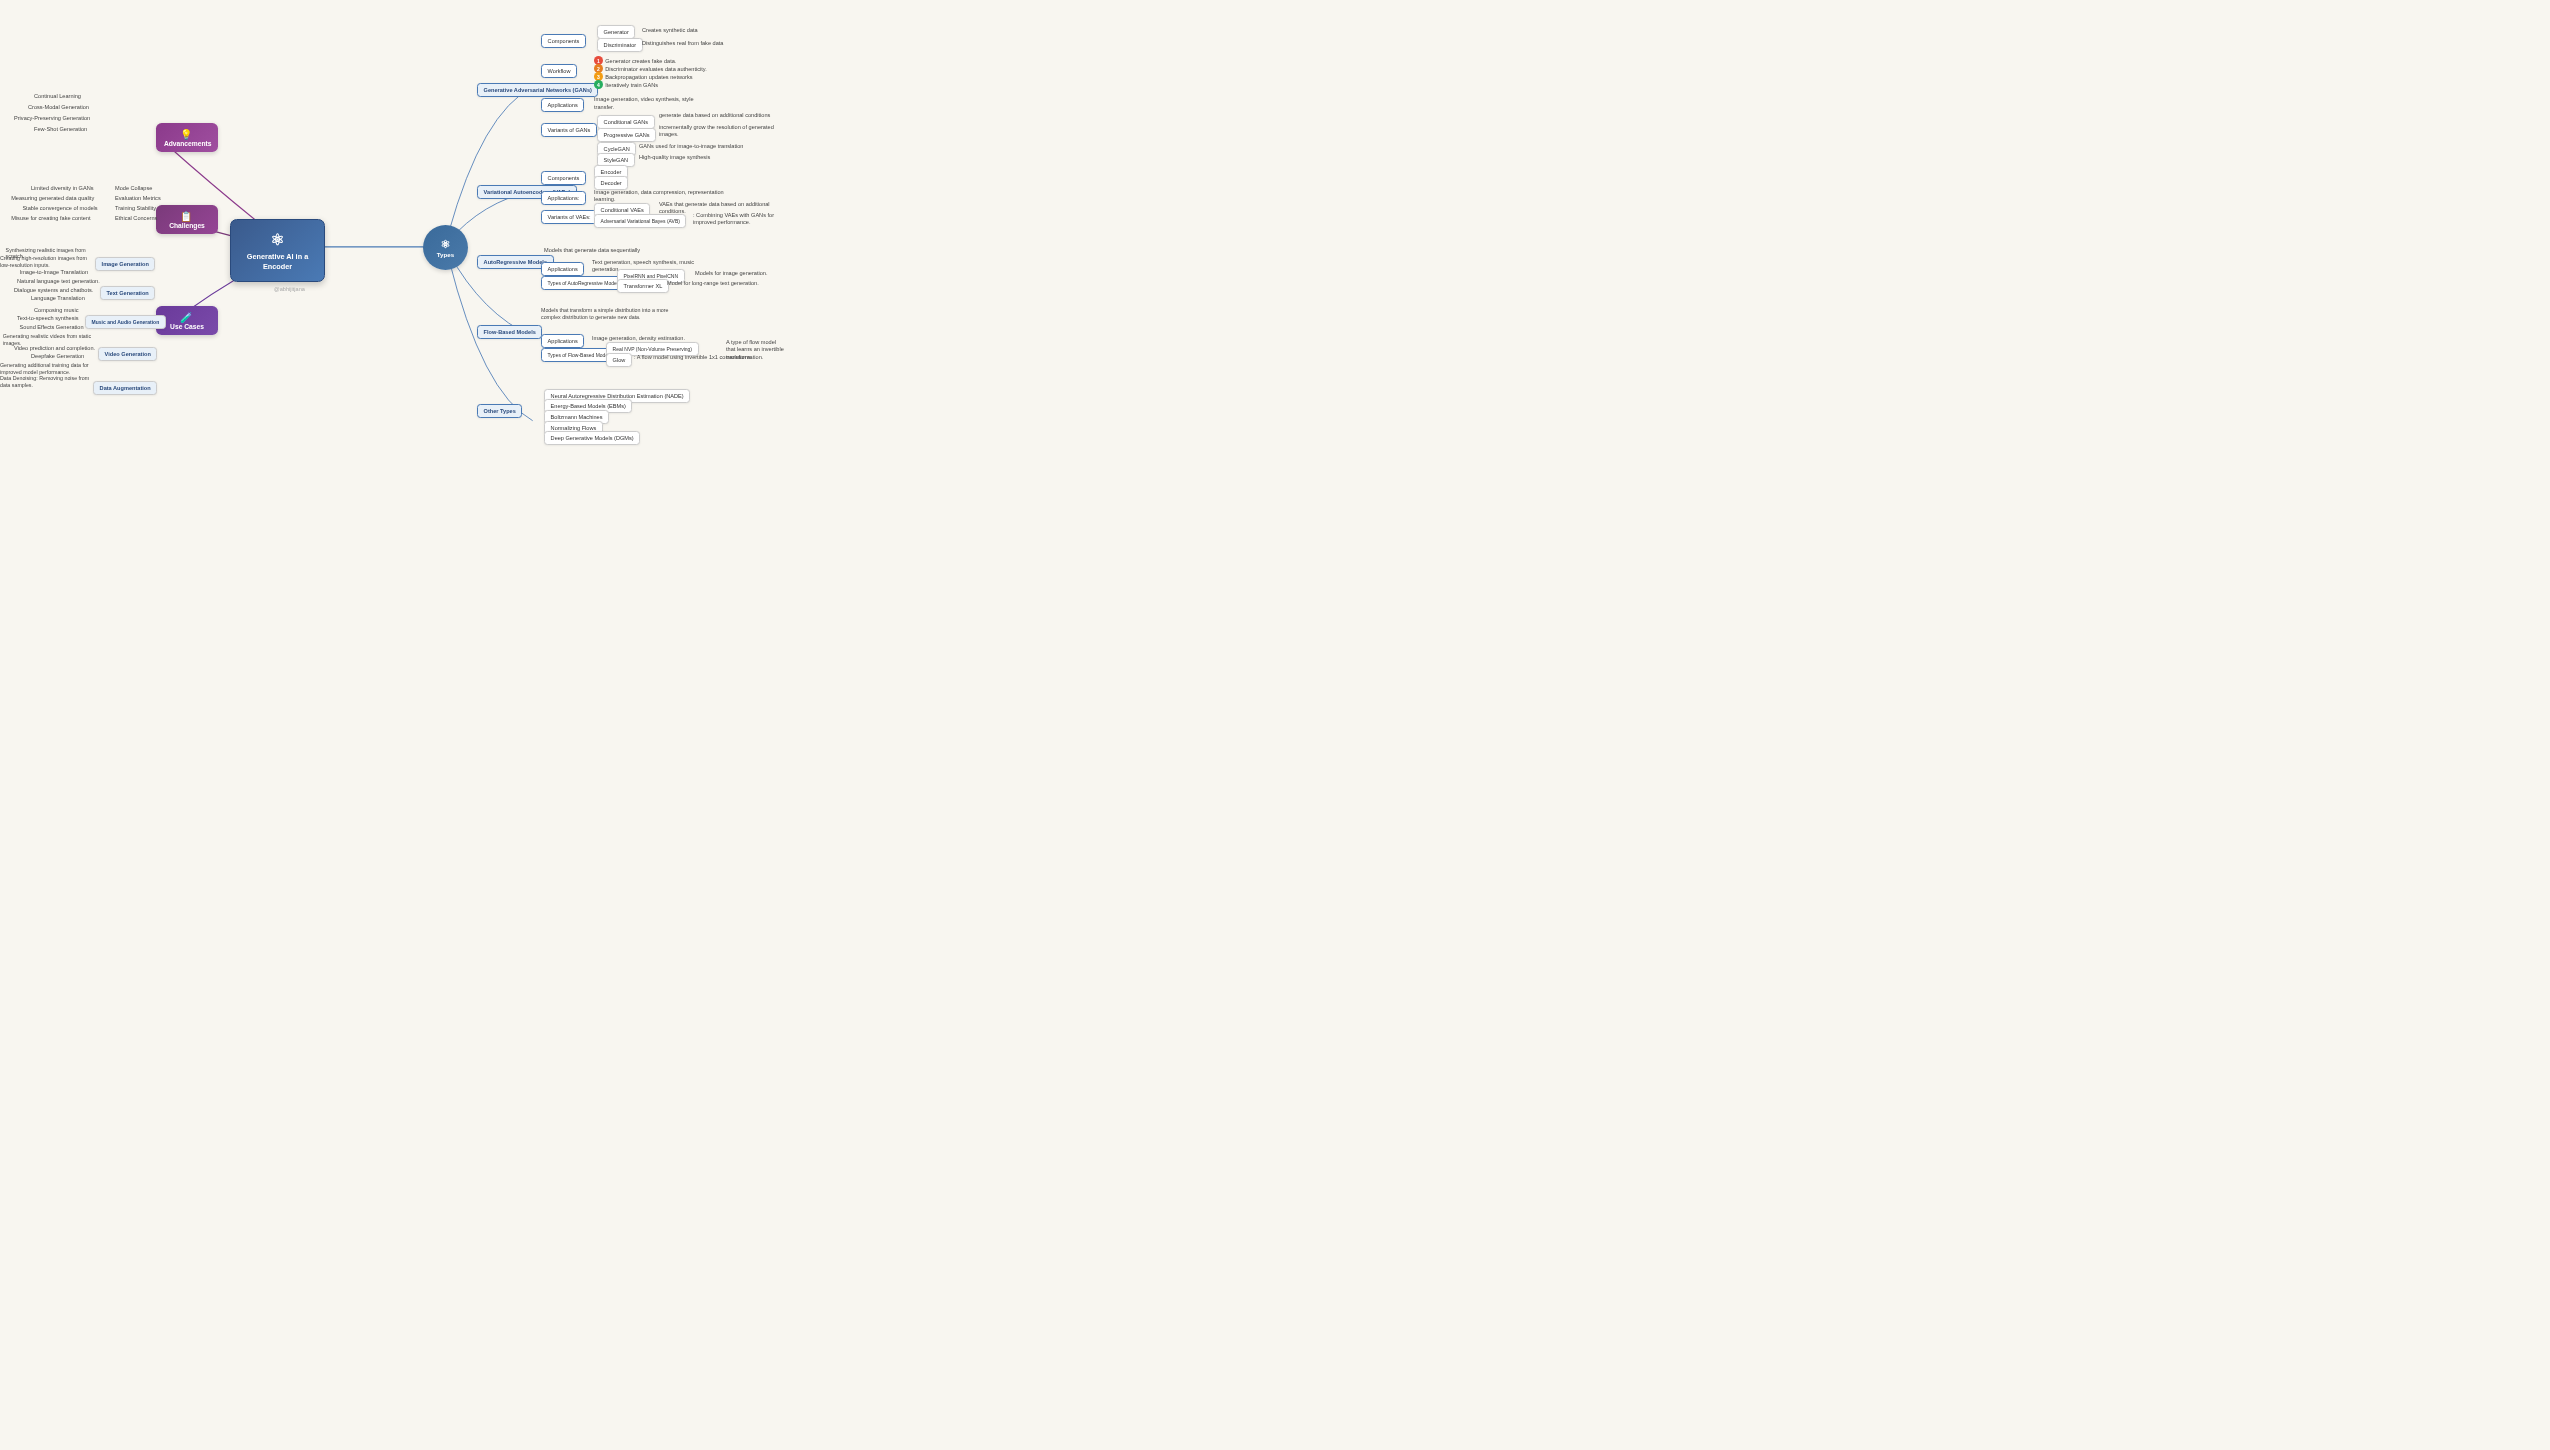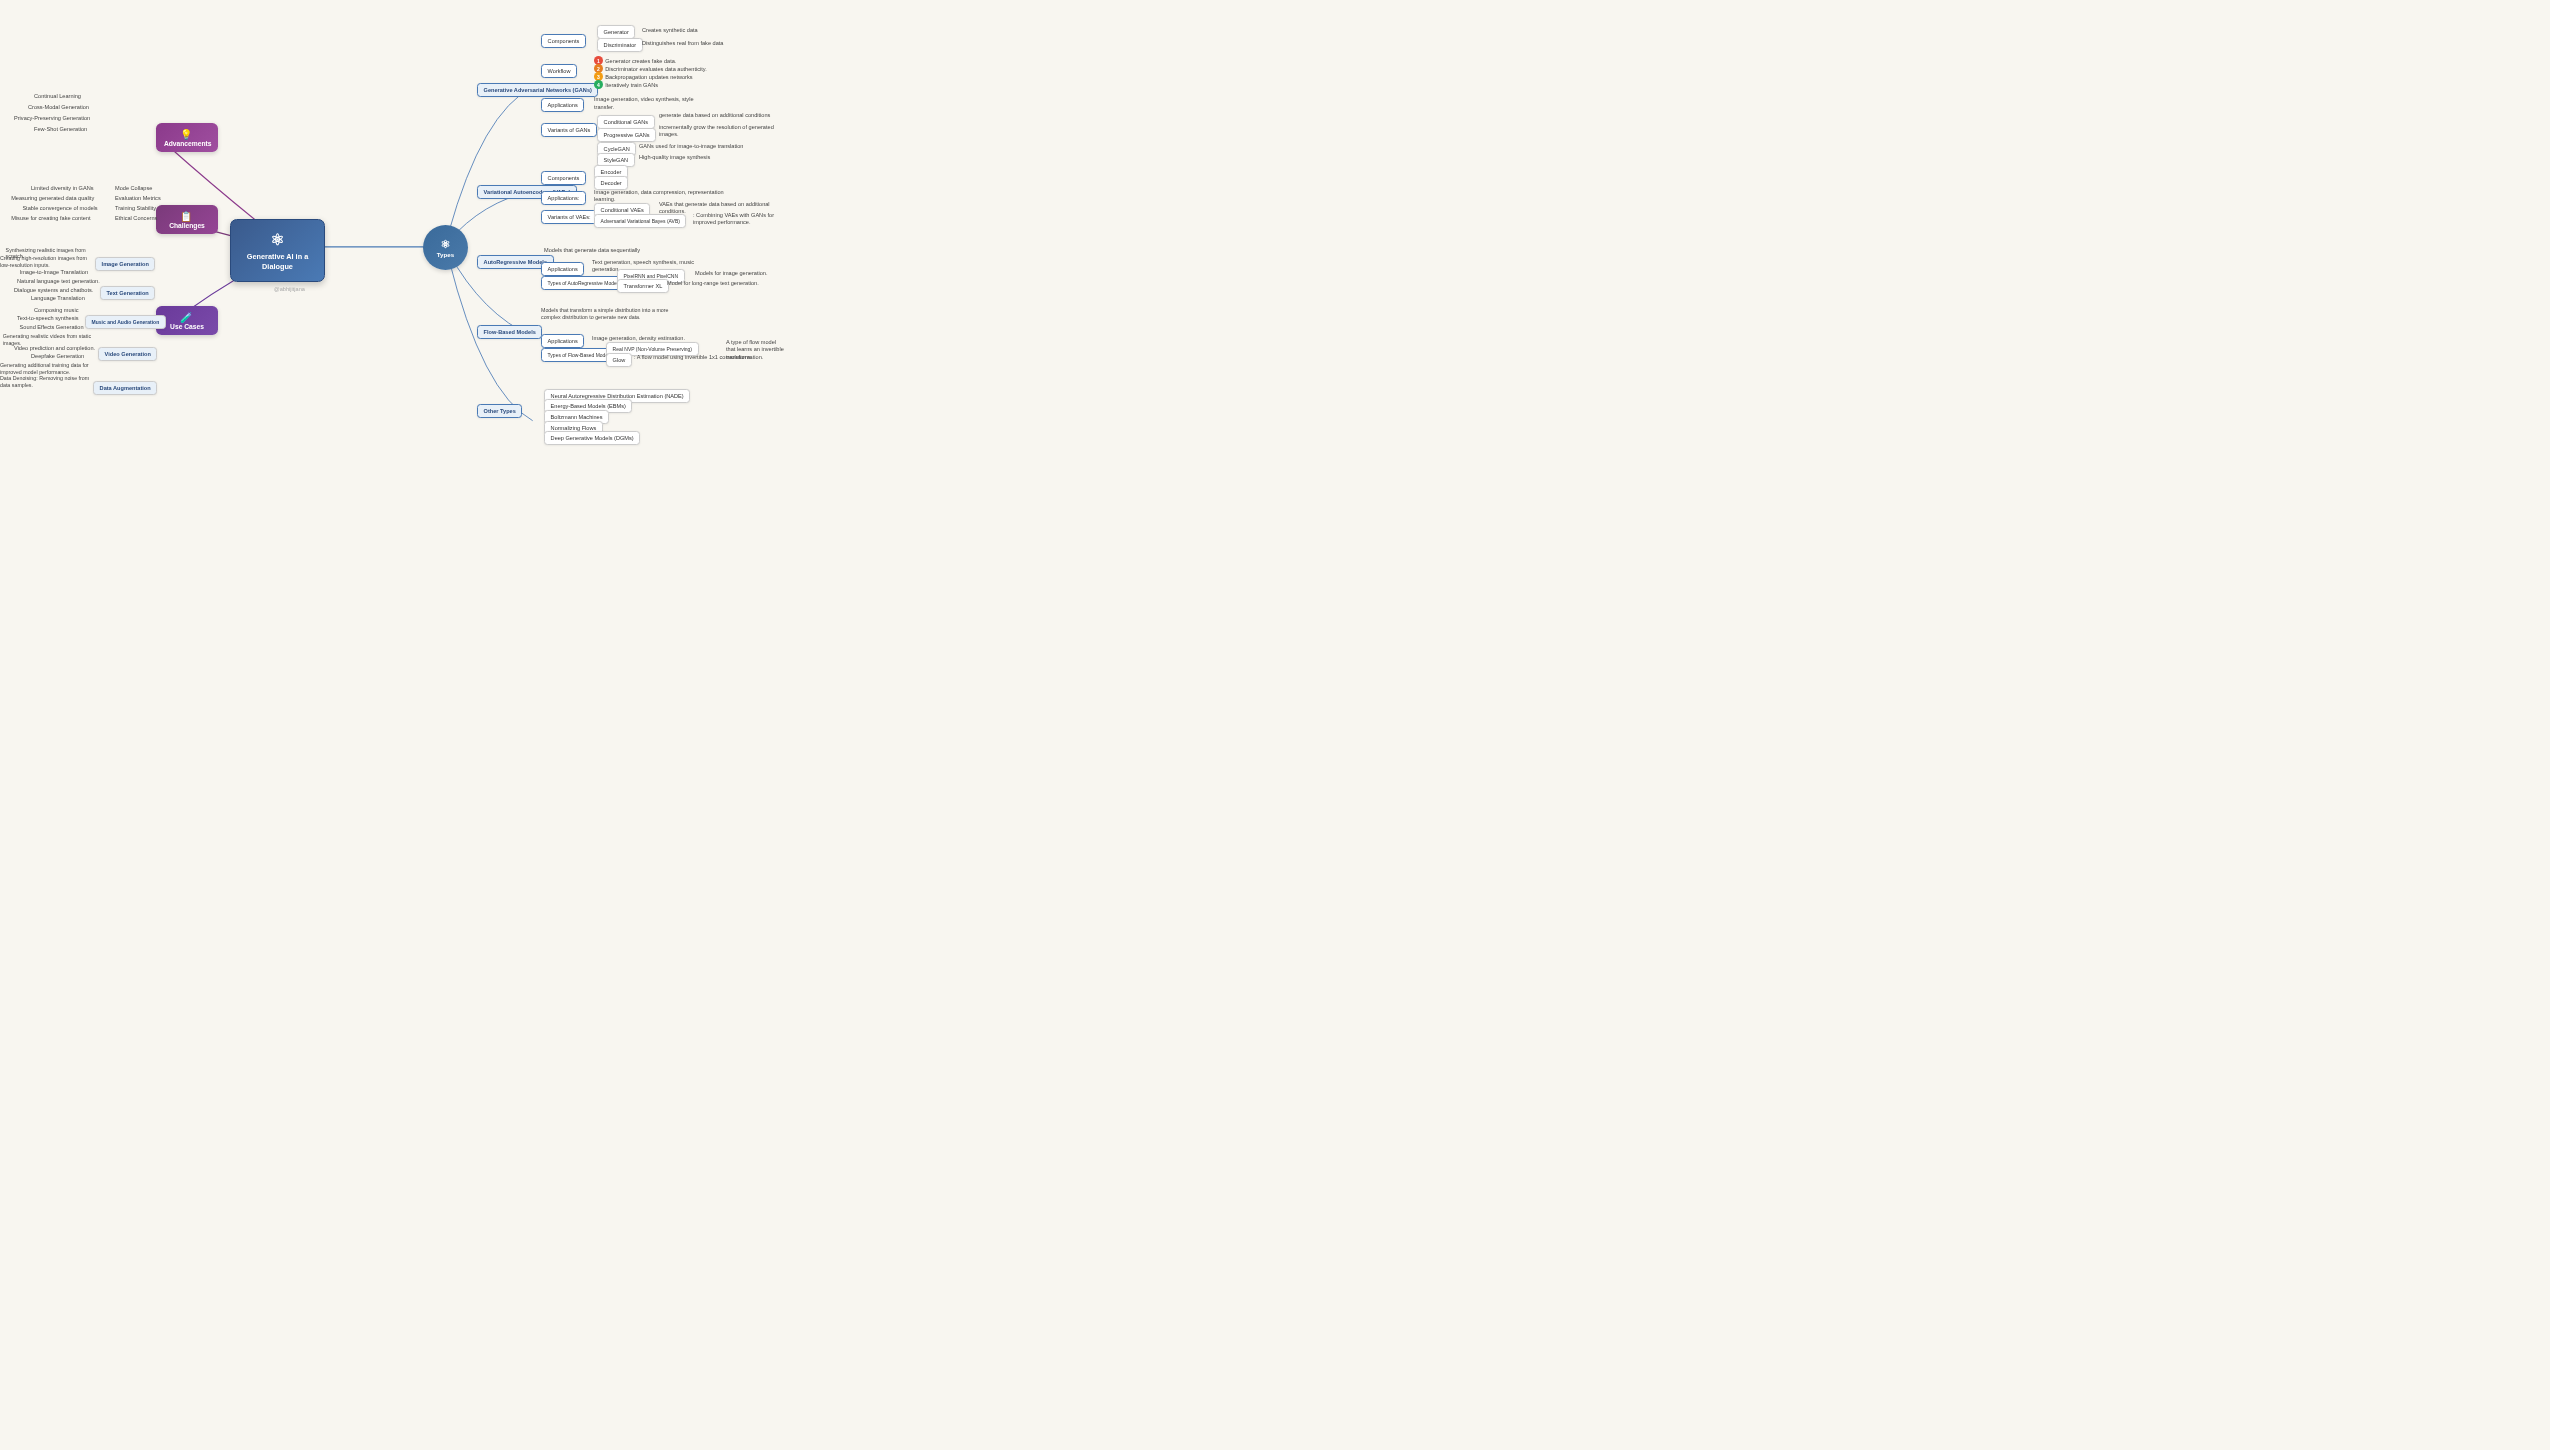--- a/index.html
+++ b/index.html
@@ -111,21 +111,21 @@
     <path d="M800,445" stroke="#4a7ab5" stroke-width="1.5" fill="none"></path>
 
     <path d="M800,450 Q860,560 950,600" stroke="#4a7ab5" stroke-width="1.5" fill="none"></path>
 
     <path d="M800,460 Q860,700 950,750" stroke="#4a7ab5" stroke-width="1.5" fill="none"></path>
   </svg>
 
   <div class="node center-node" style="left:230px; top:219px; width:95px;">
     <div class="icon">⚛</div>
     <div style="font-size:7.3px; line-height:1.3;">Generative AI in a
-Dialogue</div>
+Encoder</div>
   </div>
 
   <div class="node cat-node cat-types" style="left:423px; top:225px;">
     <div style="font-size:11.2px;">⚛</div>
     <div style="font-size:6.2px; font-weight:bold;">Types</div>
   </div>
 
   <div class="node cat-node cat-advancements" style="left:156px; top:123px; width:62px;">
     <div style="font-size:10px;">💡</div>
     <div>Advancements</div>

